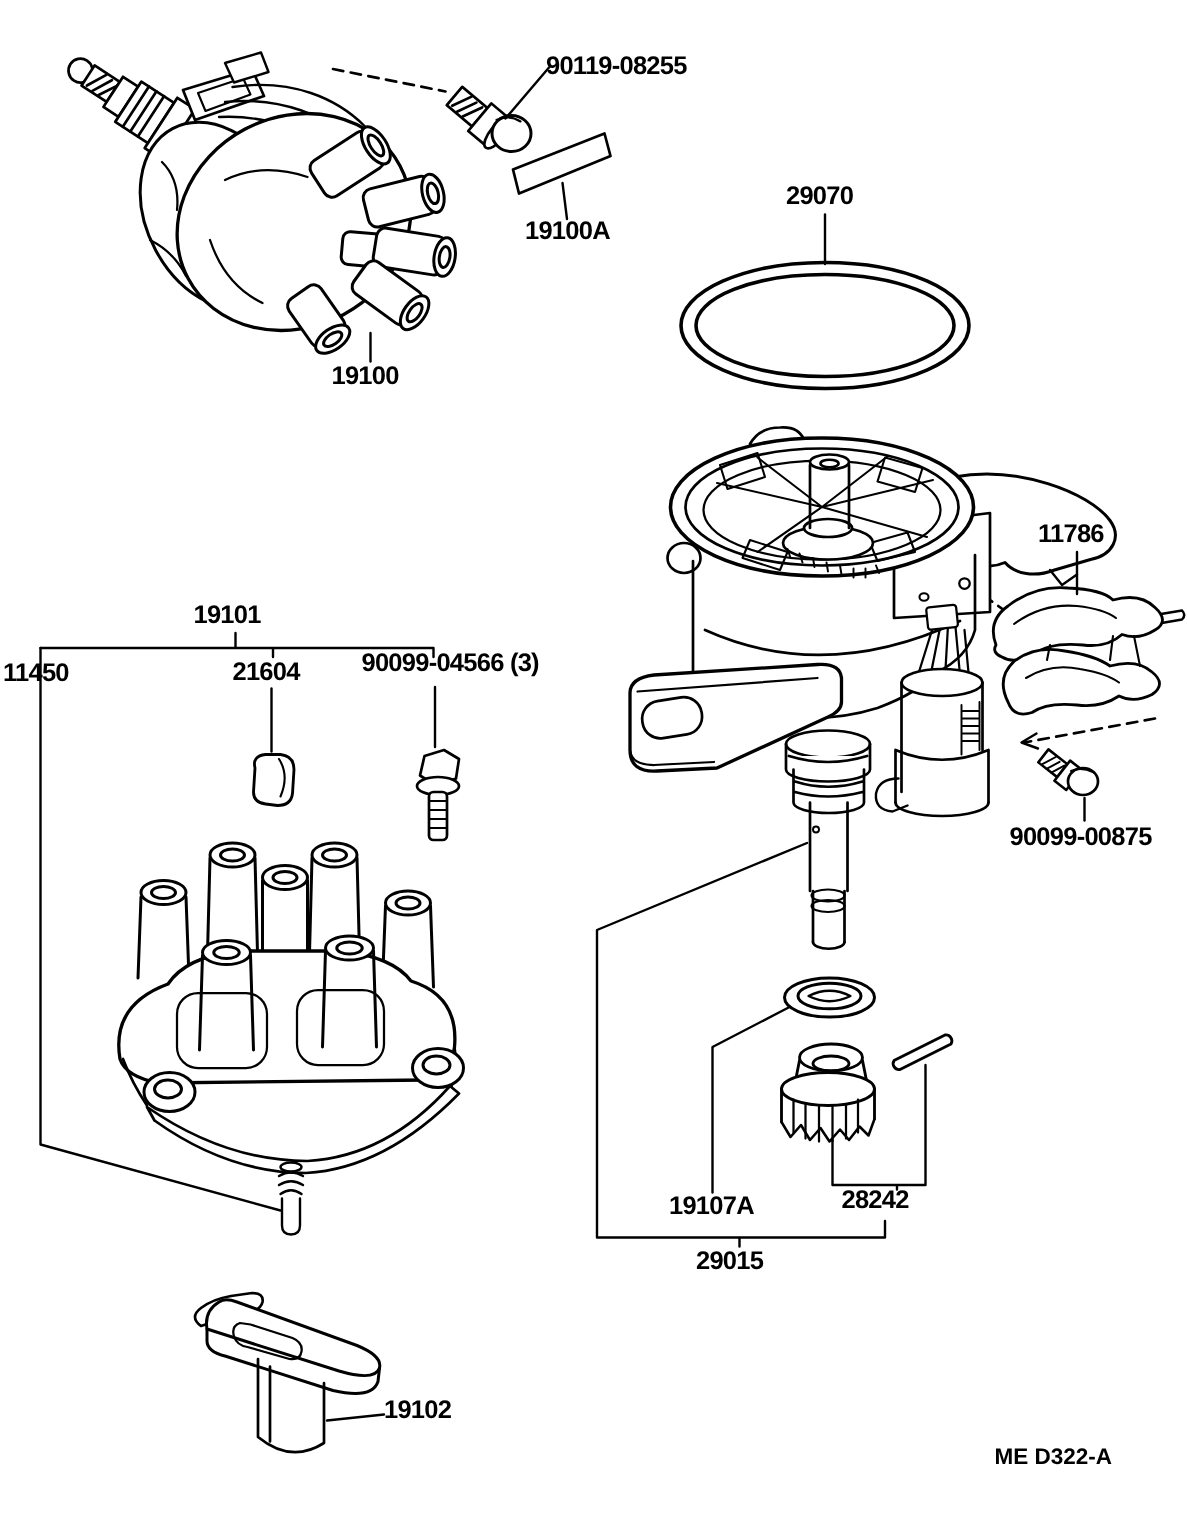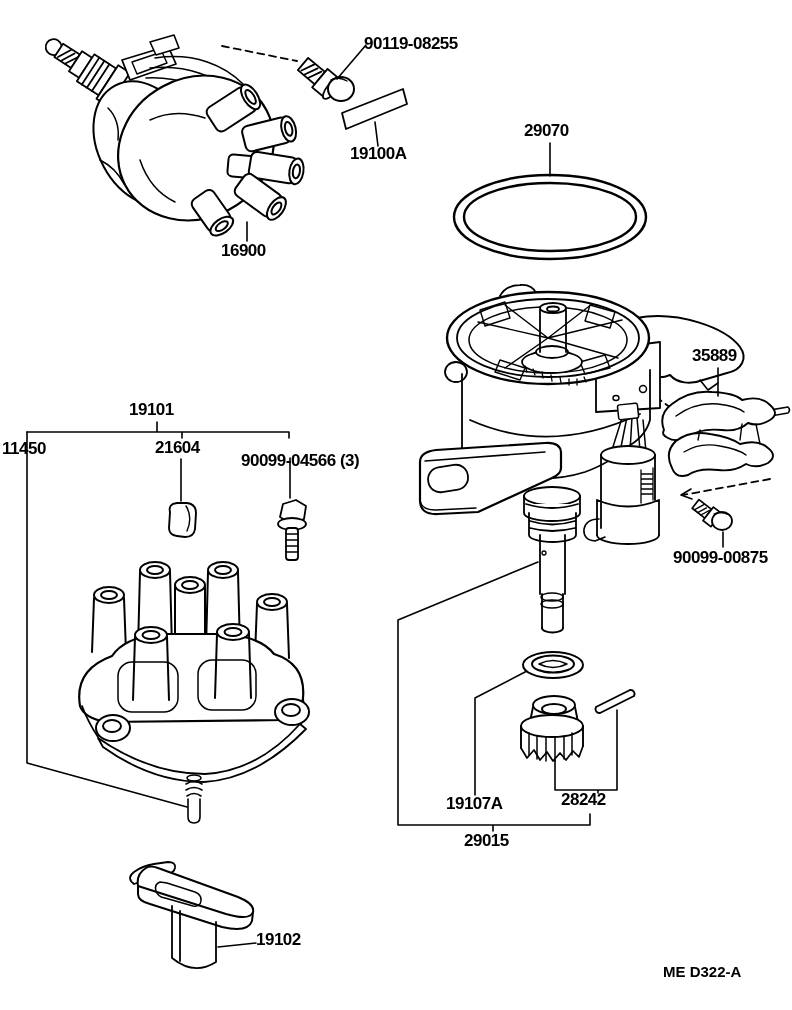--- a/index.html
+++ b/index.html
@@ -286,27 +286,27 @@
     <path d="M146,868 Q136,874 138,886 L226,914 Q250,921 253,912 Q255,904 238,897 L158,868 Q150,865 146,868 Z" fill="#fff"></path>
     <path d="M138,886 L138,894 Q138,901 150,904 L222,927 Q248,933 252,921 L253,912"></path>
     <path d="M160,882 Q154,884 156,891 Q158,897 165,898 L193,906 Q200,907 201,901 Q202,895 195,892 L167,883 Z" stroke-width="1.5"></path>
     <path d="M172,906 V958 M216,922 V962 M172,958 Q194,976 216,962 M180,911 V961" stroke-width="1.8"></path>
   </g>
 
 </svg>
 
 <div class="part-label" style="left:364px;top:35px">90119-08255</div>
 <div class="part-label" style="left:350px;top:145px">19100A</div>
-<div class="part-label" style="left:221px;top:242px">16900</div>
+<div class="part-label" style="left:221px;top:242px">19100</div>
 <div class="part-label" style="left:524px;top:122px">29070</div>
-<div class="part-label" style="left:692px;top:347px">35889</div>
+<div class="part-label" style="left:692px;top:347px">11786</div>
 <div class="part-label" style="left:673px;top:549px">90099-00875</div>
 <div class="part-label" style="left:129px;top:401px">19101</div>
 <div class="part-label" style="left:2px;top:440px">11450</div>
 <div class="part-label" style="left:155px;top:439px">21604</div>
-<div class="part-label" style="left:241px;top:452px">90099-04566 (3)</div>
+<div class="part-label" style="left:241px;top:433px">90099-04566 (3)</div>
 <div class="part-label" style="left:446px;top:795px">19107A</div>
 <div class="part-label" style="left:561px;top:791px">28242</div>
 <div class="part-label" style="left:464px;top:832px">29015</div>
 <div class="part-label" style="left:256px;top:931px">19102</div>
 <div class="fig-code" style="left:663px;top:963px">ME D322-A</div>
 
 </div>
 
 </body></html>

